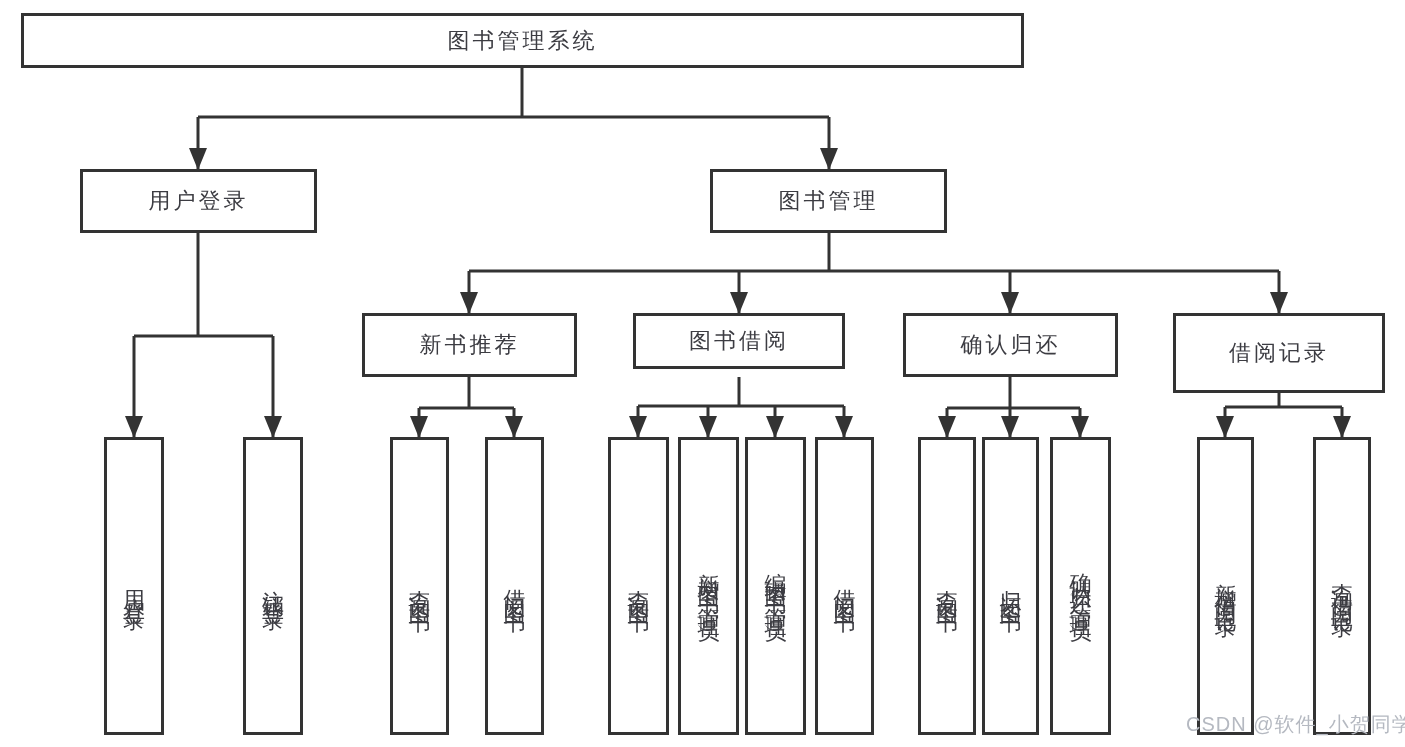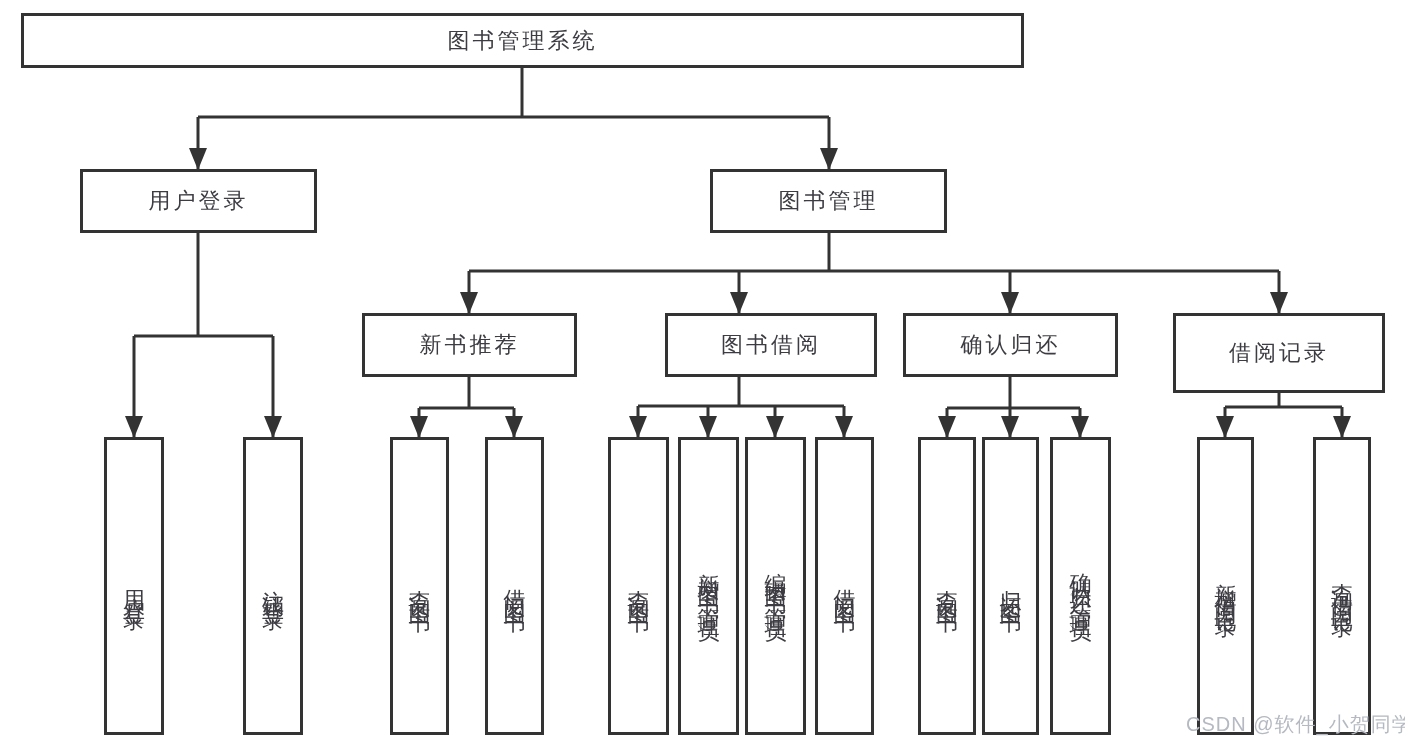--- a/index.html
+++ b/index.html
@@ -10,21 +10,21 @@
        background:#ffffff;color:#3c3c42;display:flex;align-items:center;
        justify-content:center;z-index:2;}
   .hbox{font-size:22px;letter-spacing:3px;}
   .vbox{writing-mode:vertical-rl;text-orientation:mixed;font-size:22px;
         letter-spacing:7px;line-height:1;}
   
   .n-root{left:21px;top:13px;width:1003px;height:55px;}
   .n-login{left:80px;top:169px;width:237px;height:64px;}
   .n-mgmt{left:710px;top:169px;width:237px;height:64px;text-align:right;}
   .n-newrec{left:362px;top:313px;width:215px;height:64px;text-align:center;}
-  .n-bborrow{left:633px;top:313px;width:212px;height:64px;margin-left:32px;}
+  .n-bborrow{left:633px;top:313px;width:212px;height:56px;}
   .n-cborrow{left:903px;top:313px;width:215px;height:64px;}
   .n-brecord{left:1173px;top:313px;width:212px;height:80px;}
   .leaf{top:437px;height:298px;}
   .l-ulogin{left:104px;width:60px;}
   .l-logout{left:243px;width:60px;}
   .l-nbquery{left:390px;width:59px;}
   .l-nbborrow{left:485px;width:59px;}
   .l-bbquery{left:608px;width:61px;}
   .l-bbadd{left:678px;width:61px;}
   .l-bbedit{left:745px;width:61px;}

